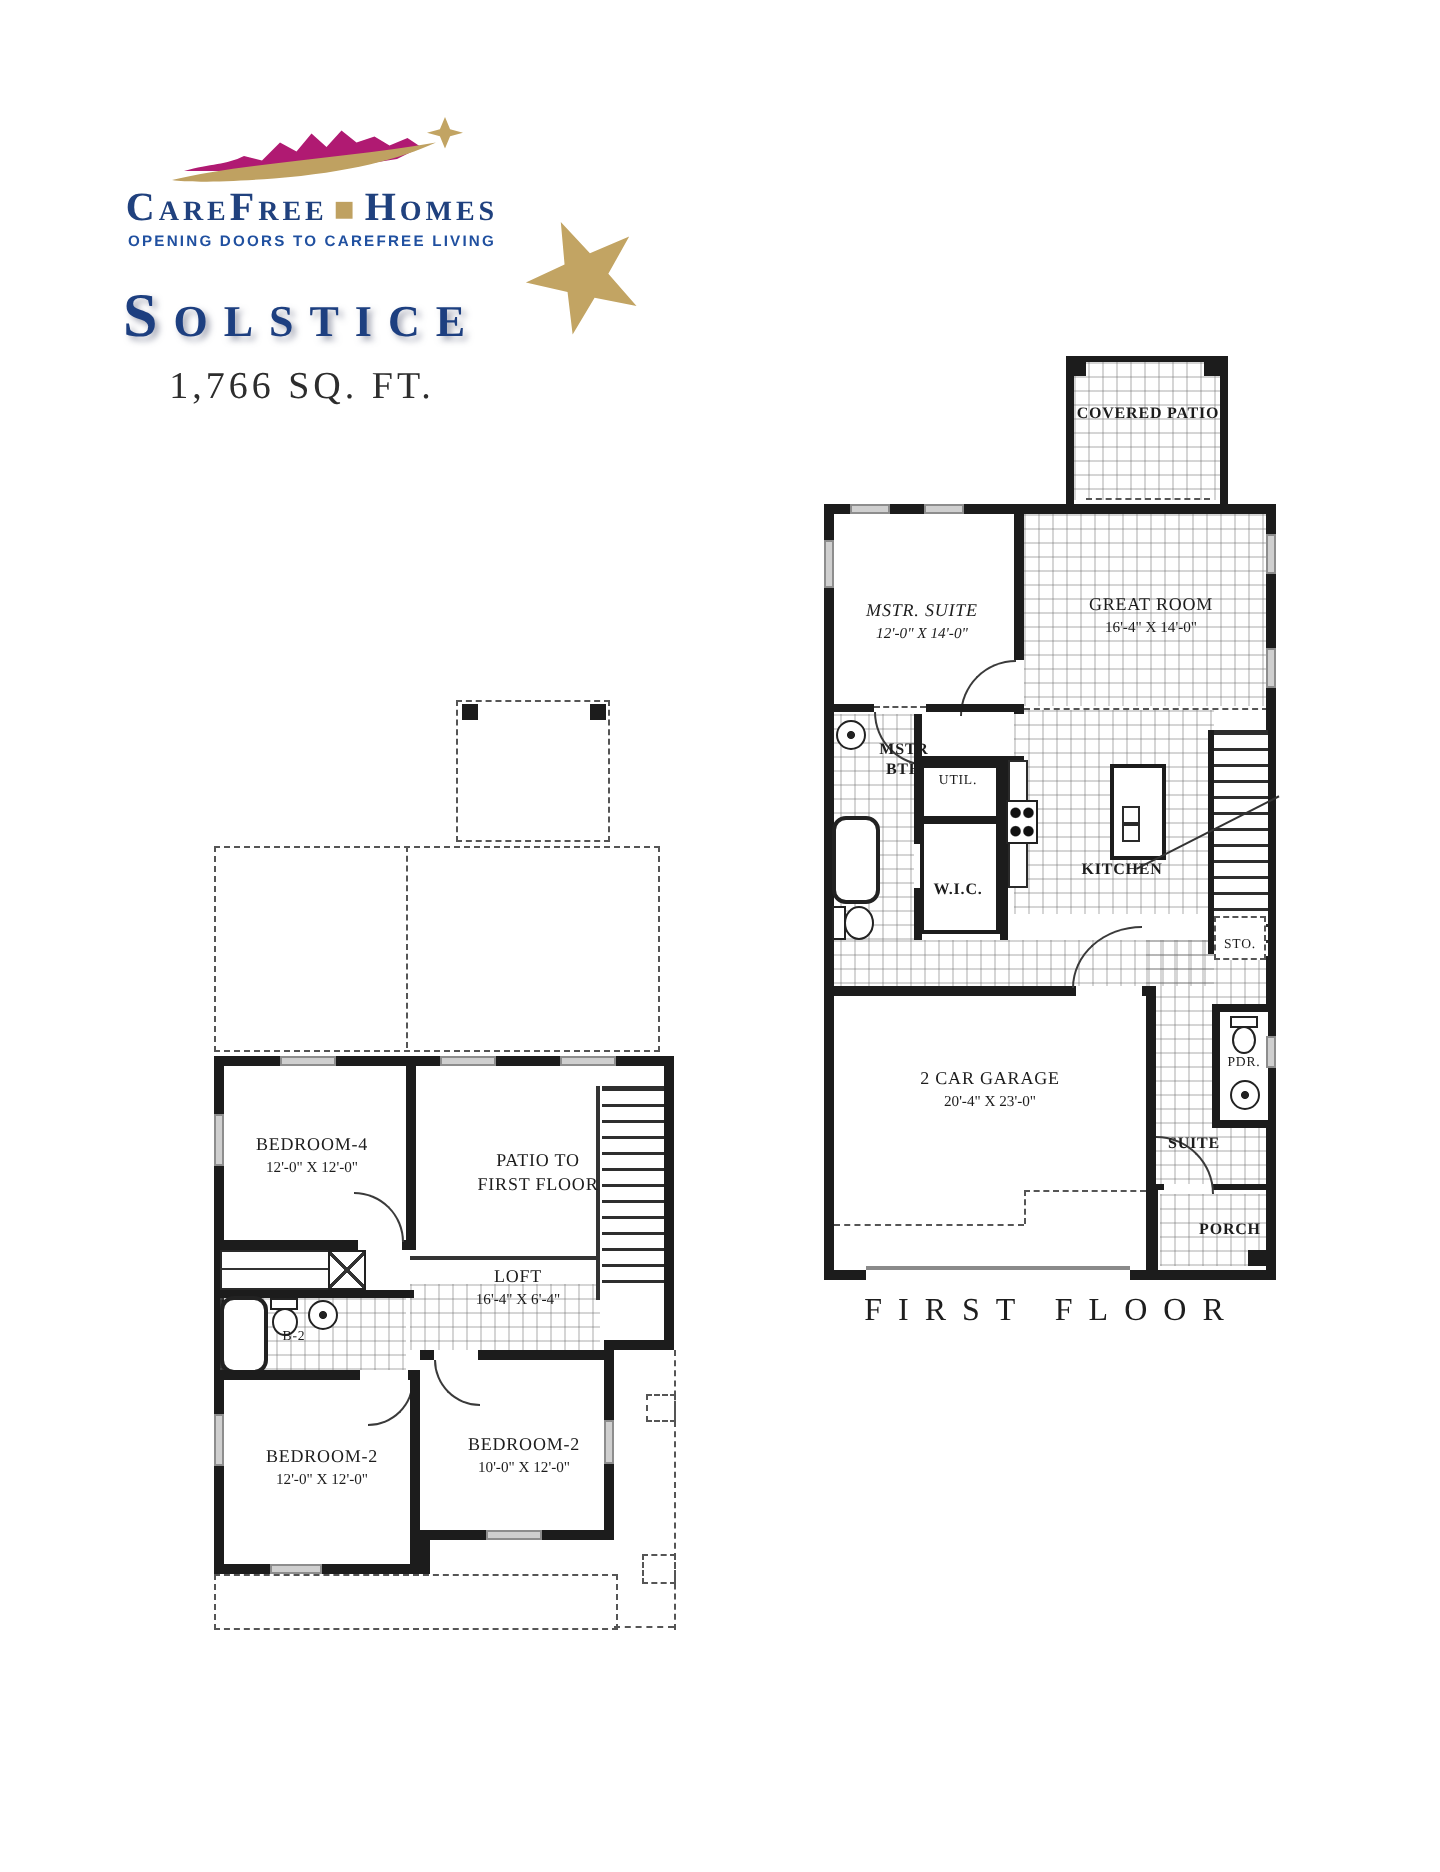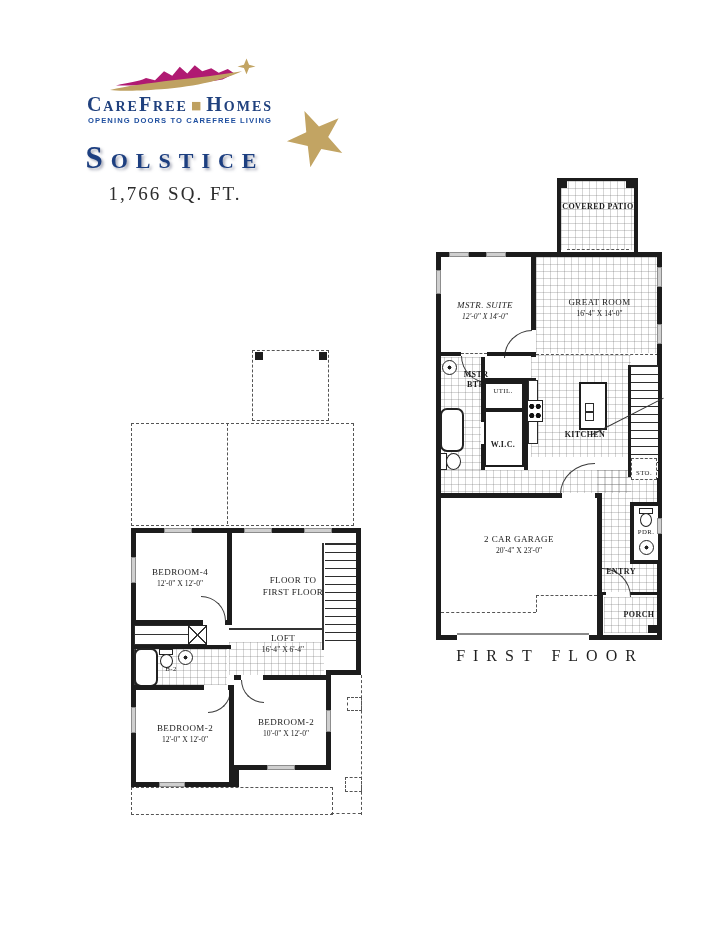--- a/index.html
+++ b/index.html
@@ -1,17 +1,17 @@
 <!DOCTYPE html>
 <html><head>
 <meta charset="utf-8">
 <style>
   html,body{margin:0;padding:0;background:#fff;}
   .page{position:relative;width:652px;height:936px;background:#ffffff;overflow:hidden;
-        font-family:"Liberation Serif","DejaVu Serif",serif;margin-left:24px;}
+        font-family:"Liberation Serif","DejaVu Serif",serif;}
   
   .abs{position:absolute;}
   .brand-line{position:absolute;left:42px;top:93px;width:228px;text-align:center;
     font-variant:small-caps;font-weight:bold;font-size:20px;letter-spacing:2px;color:#20417e;white-space:nowrap;}
   .brand-sep{display:inline-block;color:#bfa161;font-size:11px;vertical-align:2px;padding:0 3px;font-family:"DejaVu Sans",sans-serif;}
   .tagline{position:absolute;left:42px;top:116px;width:228px;text-align:center;
     font-family:"Liberation Sans","DejaVu Sans",sans-serif;font-weight:bold;font-size:7.6px;
     letter-spacing:1.1px;color:#2050a0;white-space:nowrap;}
   .model-title{position:absolute;left:35px;top:140px;width:232px;text-align:center;
     font-variant:small-caps;font-weight:bold;font-size:31px;letter-spacing:8px;color:#1d3f80;
@@ -170,21 +170,21 @@
     <div class="lbl tiny" style="left:196px;top:356px;width:32px;">
         <div class="nm">PDR.</div>
       </div>
     <div class="sinkc" style="left:205px;top:368px;width:13px;height:13px;"></div>
 
     <div class="wall" style="left:165px;top:420px;width:59px;height:3px;"></div>
     <div class="wall" style="left:165px;top:420px;width:4px;height:43px;"></div>
     <div class="wgap" style="left:172px;top:420px;width:24px;height:3px;"></div>
     <div class="arc tr" style="left:168px;top:396px;width:28px;height:28px;"></div>
     <div class="lbl small" style="left:164px;top:395px;width:46px;">
-        <div class="nm">ENTRY</div>
+        <div class="nm">SUITE</div>
       </div>
     <div class="lbl small" style="left:182px;top:438px;width:46px;">
         <div class="nm">PORCH</div>
       </div>
     <div class="wall" style="left:214px;top:453px;width:10px;height:8px;"></div>
 
     <div class="win" style="left:15px;top:80px;width:20px;height:5px;"></div>
     <div class="win" style="left:52px;top:80px;width:20px;height:5px;"></div>
     <div class="win" style="left:223px;top:95px;width:5px;height:20px;"></div>
     <div class="win" style="left:223px;top:152px;width:5px;height:20px;"></div>
@@ -270,21 +270,21 @@
     <div class="win" style="left:2px;top:362px;width:5px;height:26px;"></div>
     <div class="win" style="left:30px;top:437px;width:26px;height:5px;"></div>
     <div class="win" style="left:138px;top:420px;width:28px;height:5px;"></div>
     <div class="win" style="left:197px;top:365px;width:5px;height:22px;"></div>
 
     <div class="lbl" style="left:8px;top:222px;width:86px;">
       <div class="nm">BEDROOM-4</div>
       <div class="dm">12'-0" X 12'-0"</div>
     </div>
     <div class="lbl" style="left:125px;top:230px;width:78px;">
-      <div class="nm">FLOOR TO</div>
+      <div class="nm">PATIO TO</div>
       <div class="nm">FIRST FLOOR</div>
     </div>
     <div class="lbl" style="left:116px;top:288px;width:76px;">
       <div class="nm">LOFT</div>
       <div class="dm">16'-4" X 6'-4"</div>
     </div>
     <div class="lbl" style="left:10px;top:378px;width:92px;">
       <div class="nm">BEDROOM-2</div>
       <div class="dm">12'-0" X 12'-0"</div>
     </div>

